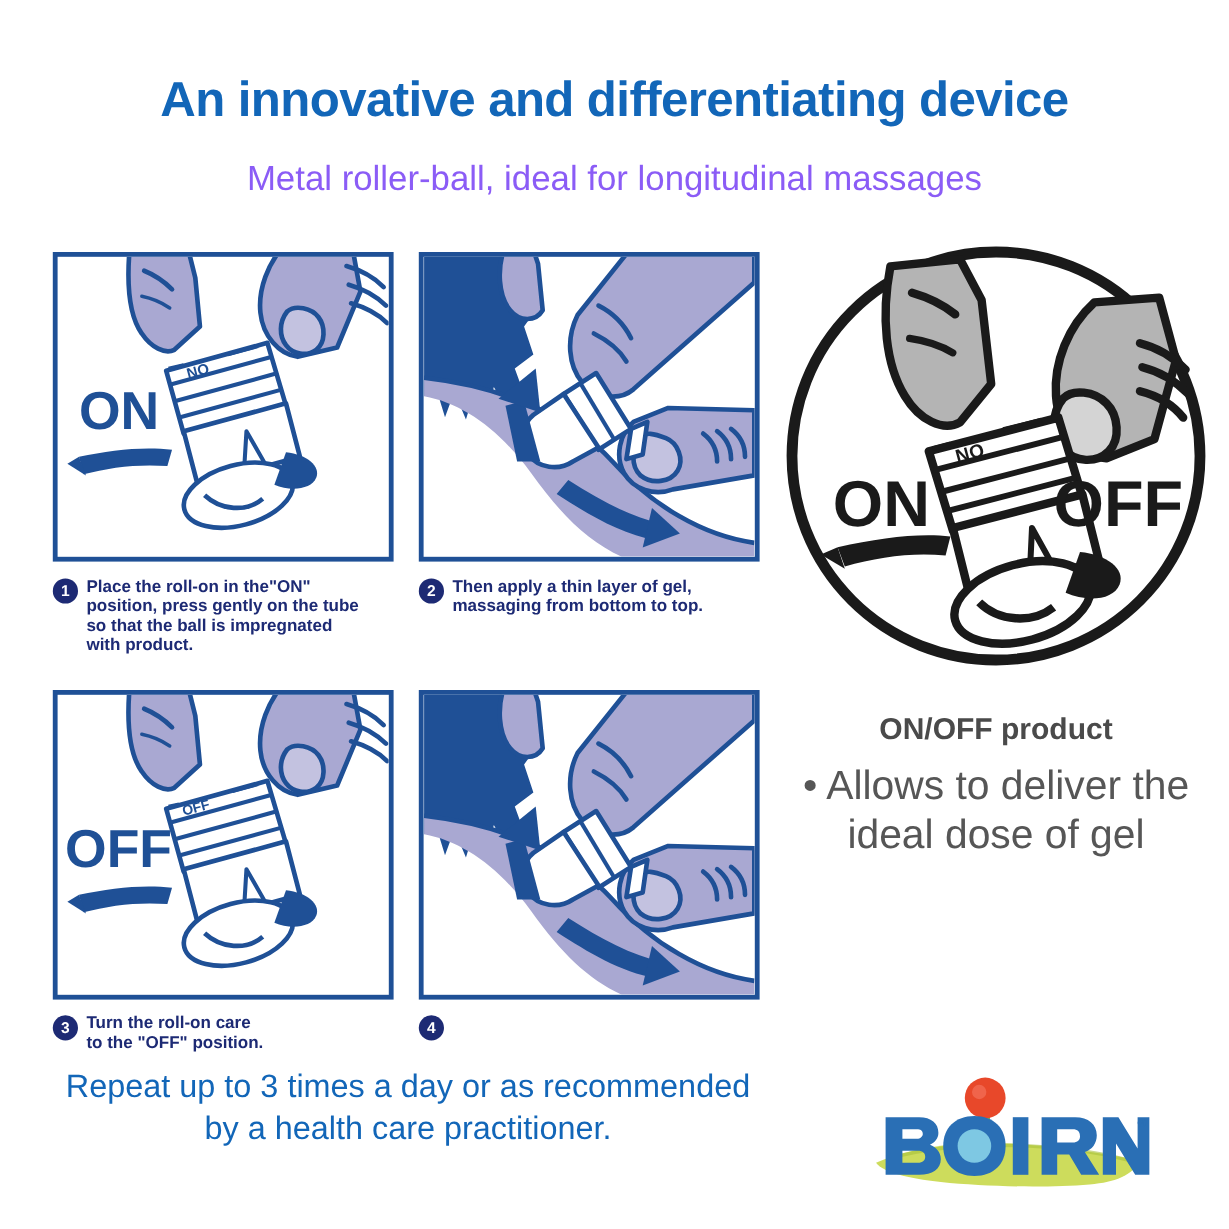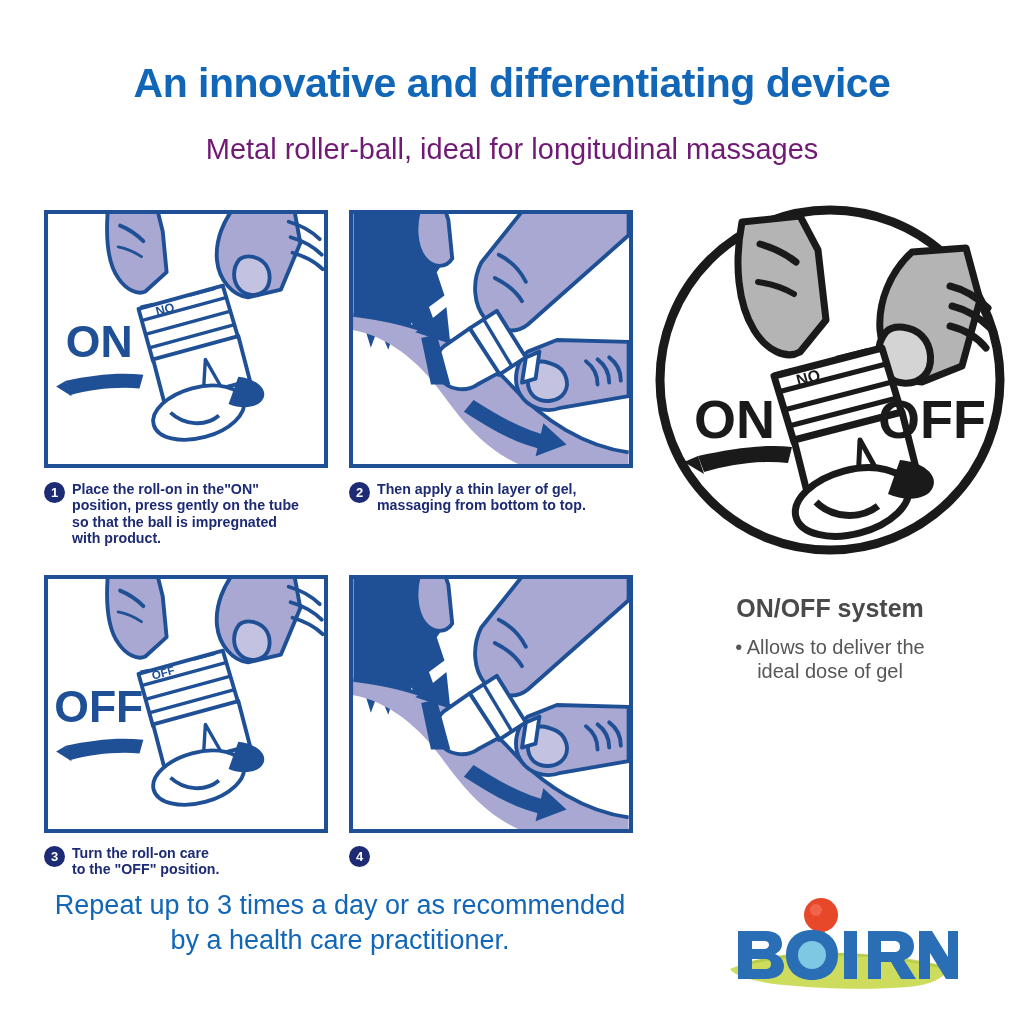--- a/index.html
+++ b/index.html
@@ -19,21 +19,21 @@
     font-size:41px;font-weight:bold;
     color:#1266b8;
     letter-spacing:-0.5px;
     line-height:1.05;
     white-space:nowrap;
   }
   .subtitle{
     position:absolute;left:0;top:133px;width:1024px;
     text-align:center;
     font-size:29px;font-weight:400;
-    color:#701a75;
+    color:#8b5cf6;
     white-space:nowrap;
   }
 
   
   .panel{
     position:absolute;
     border:4px solid #1f5096;
     background:#ffffff;
     box-sizing:border-box;
     overflow:hidden;
@@ -79,21 +79,21 @@
   
   .sys-title{
     position:absolute;left:650px;top:594px;width:360px;
     text-align:center;
     font-size:25px;font-weight:bold;color:#4a4a4a;
   }
   .benefits{
     position:absolute;left:650px;top:635px;width:360px;
     text-align:center;
     color:#565656;
-    font-size:20px;
+    font-size:34px;
     line-height:1.2;
   }
   .benefit{margin-bottom:14px;white-space:pre-line;}
 
   
   .footer-note{
     position:absolute;left:20px;top:888px;width:640px;
     text-align:center;
     font-size:27px;
     color:#1266b8;
@@ -311,21 +311,21 @@
       </g>
       <g>
         <path d="M48 256 C84 248 116 244 142 247 L138 263 C112 260 82 264 54 272 Z" fill="#1a1a1a"></path>
         <path d="M48 256 L34 262 L54 274 Z" fill="#1a1a1a"></path>
       </g>
       <text x="44" y="238" font-family="'Liberation Sans', sans-serif" font-size="54" font-weight="bold" fill="#1a1a1a">ON</text>
       <text x="228" y="238" font-family="'Liberation Sans', sans-serif" font-size="54" font-weight="bold" fill="#1a1a1a">OFF</text>
     </svg>
   </div>
 
-  <div class="sys-title">ON/OFF system</div>
+  <div class="sys-title">ON/OFF product</div>
   <div class="benefits">
     <div class="benefit">• Allows to deliver the
 ideal dose of gel</div>
   </div>
 
   <div class="footer-note">Repeat up to 3 times a day or as recommended
 by a health care practitioner.</div>
 
   <div class="logo">
     <svg viewBox="0 0 236 104" xmlns="http://www.w3.org/2000/svg">

